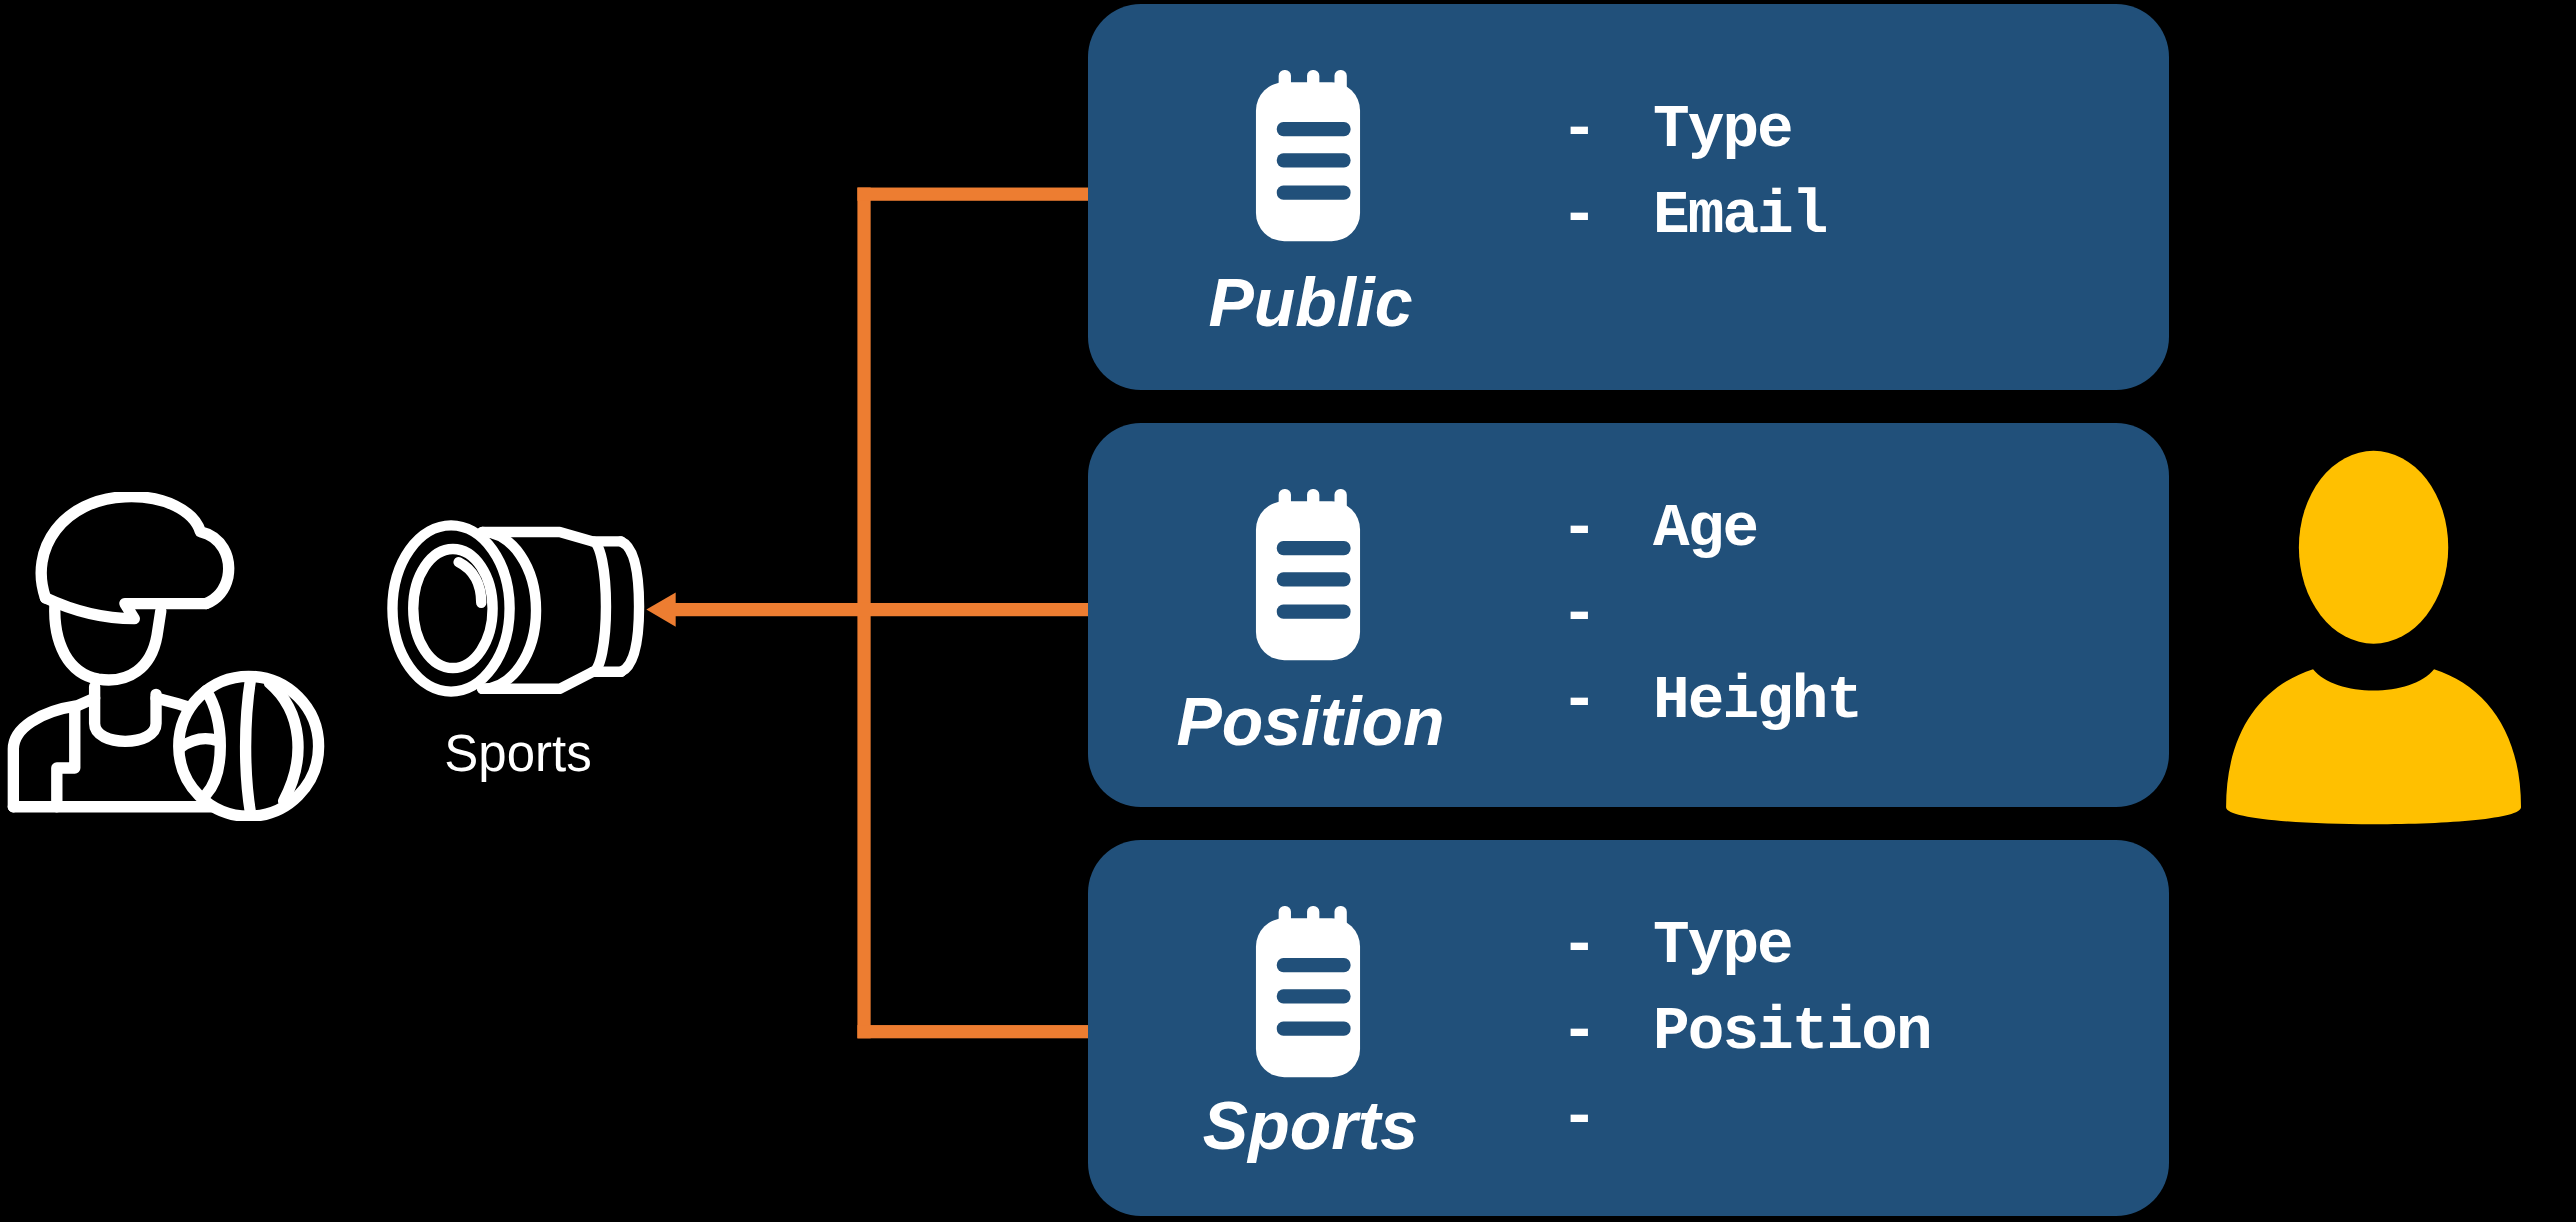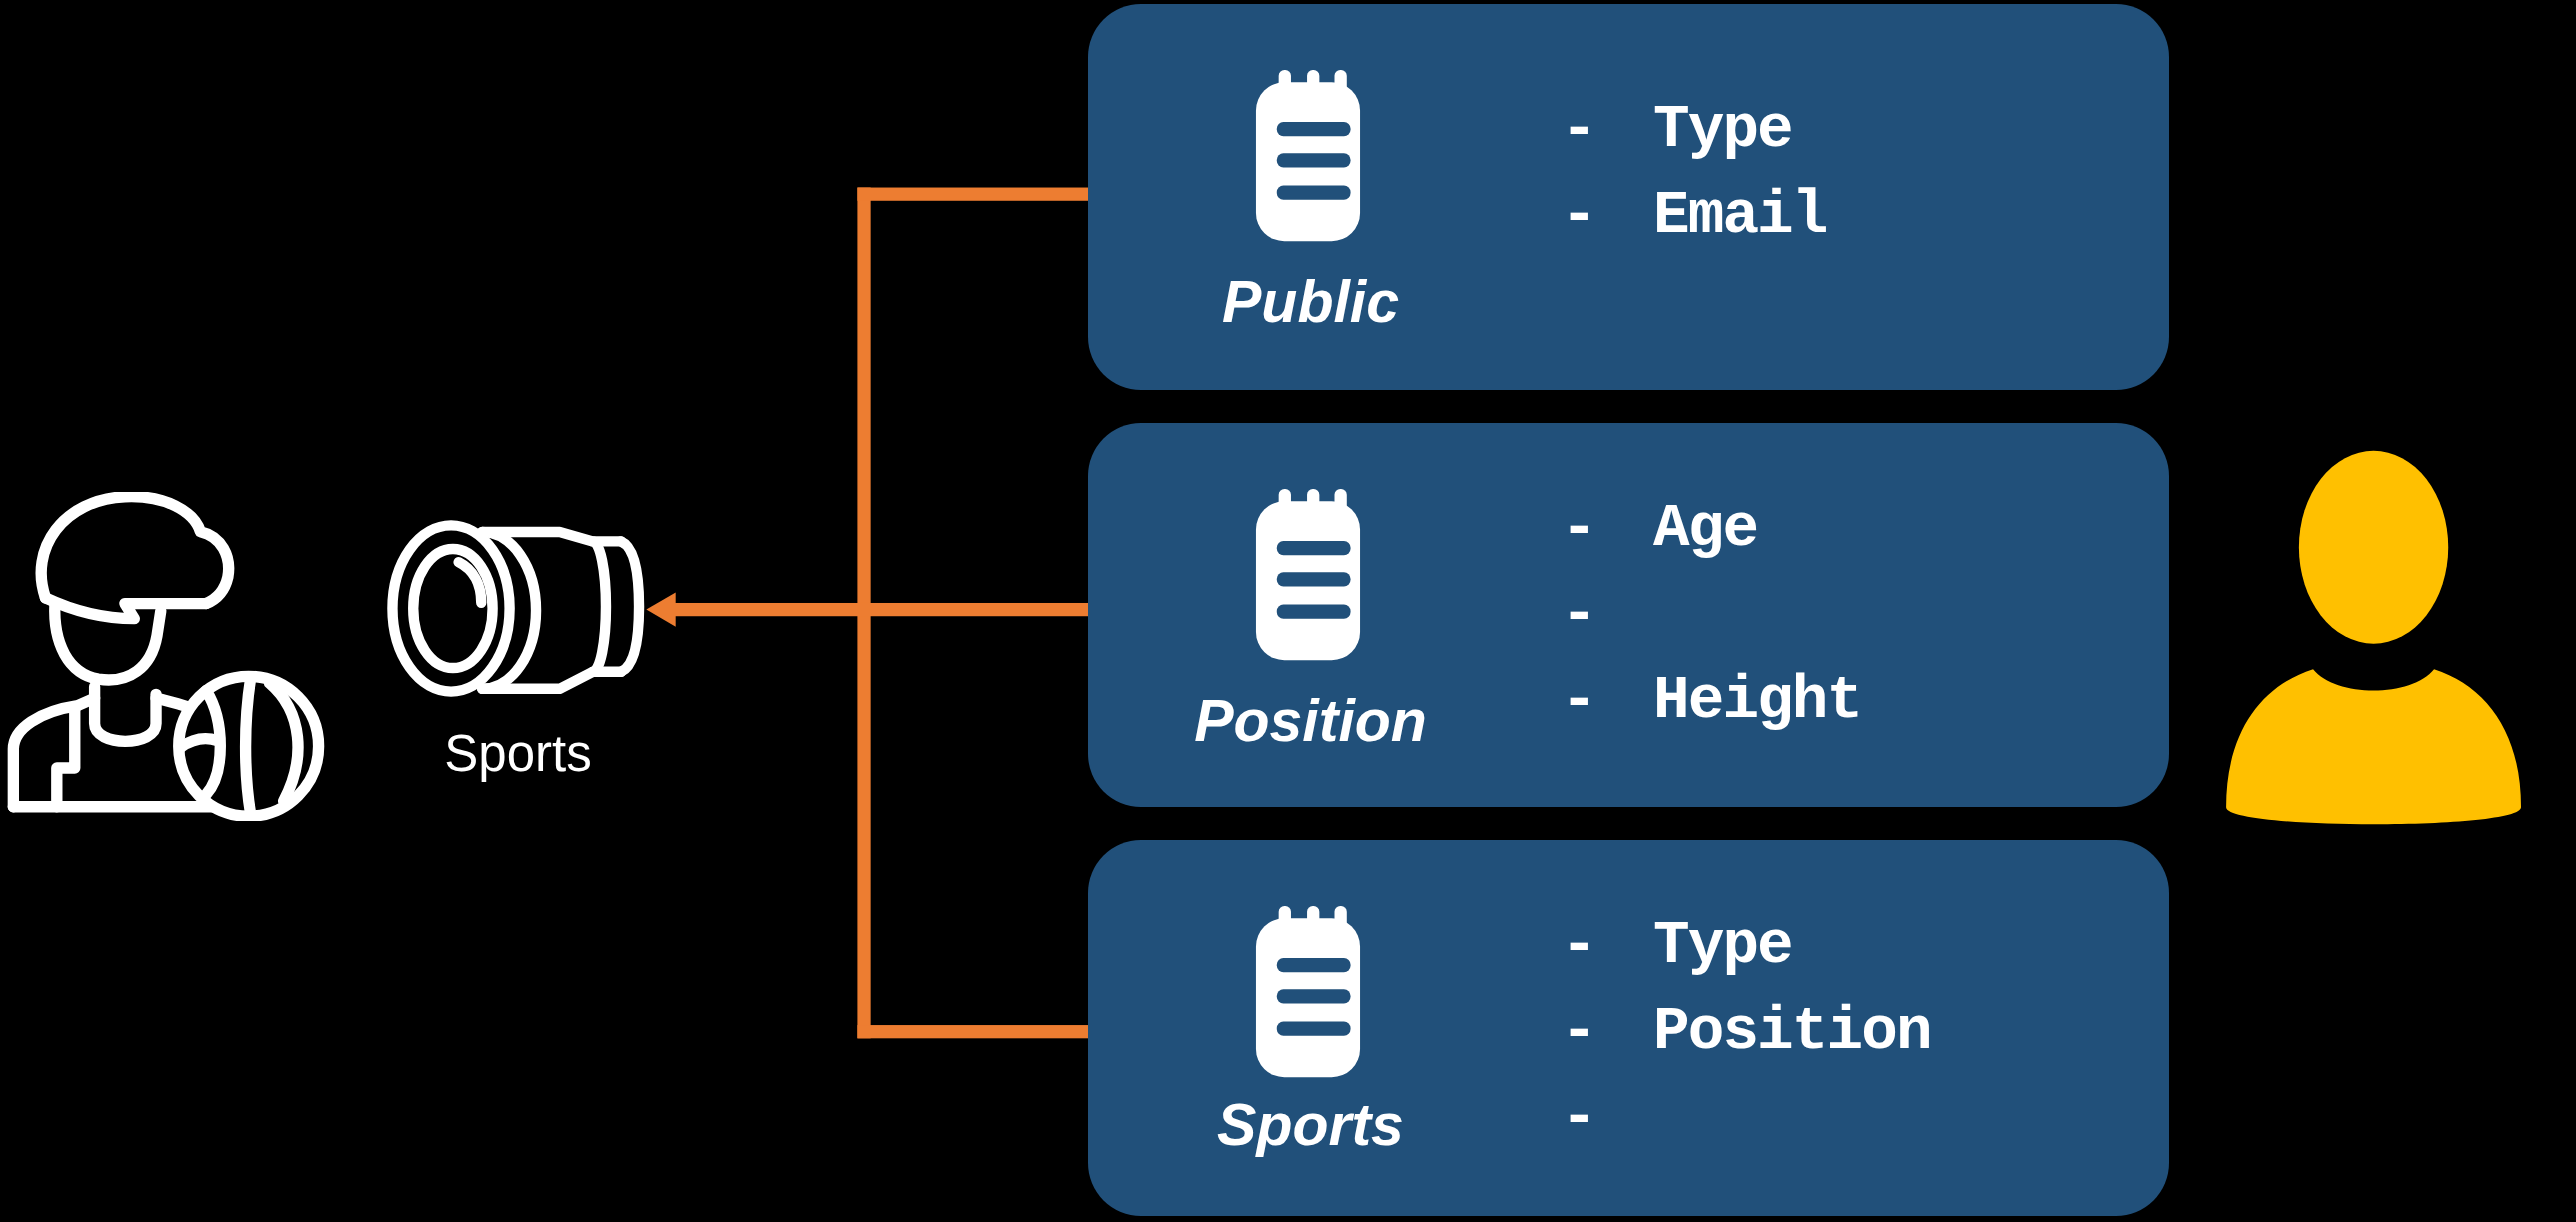--- a/index.html
+++ b/index.html
@@ -26,21 +26,21 @@
 
   .notepad { position:absolute; left:167px; top:66px; }
 
   .card-label {
     position:absolute;
     left:57px; top:267px;
     width:331px;
     text-align:center;
     font-style:italic;
     font-weight:700;
-    font-size:59px;
+    font-size:68px;
     line-height:62px;
     color:#fff;
     font-family:"Liberation Sans", sans-serif;
   }
   #card-sports .card-label { top:254px; }
 
   .list {
     position:absolute;
     left:473px;
     display:flex;

